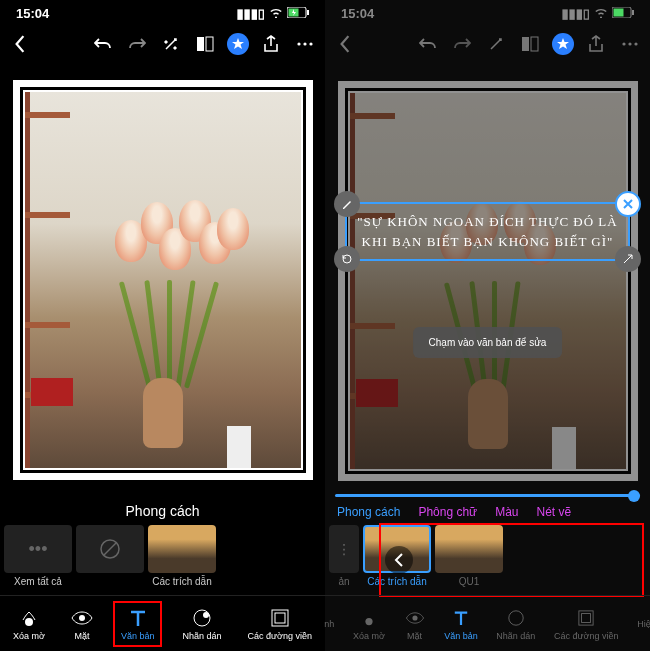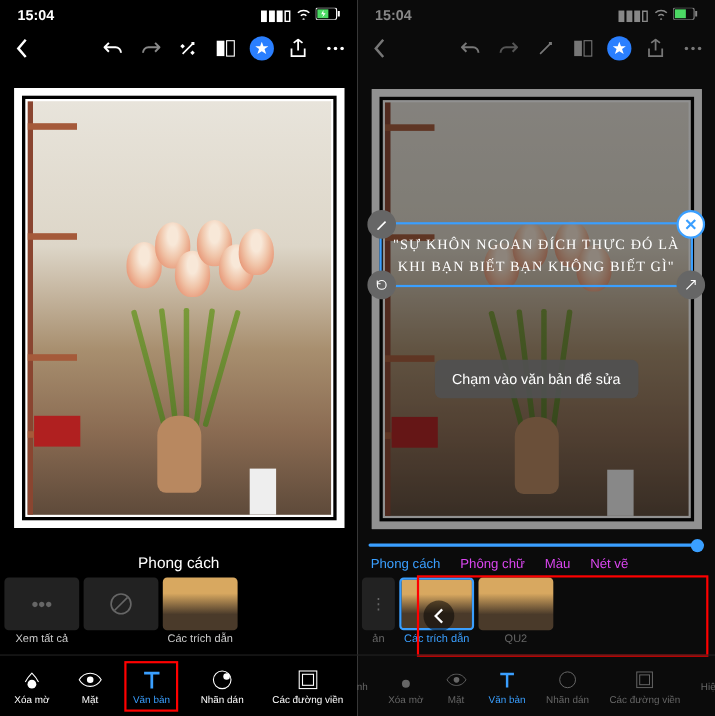--- a/index.html
+++ b/index.html
@@ -48,21 +48,21 @@
   .nav-item.active { color: #3a9fff; }
   .nav-icon { width: 22px; height: 22px; display: flex; align-items: center; justify-content: center; }
   .red-box-highlight { border: 2px solid #f00; }
   .text-overlay { position: absolute; left: 20px; right: 20px; top: 140px; border: 2px solid #3a9fff; padding: 8px; }
   .text-overlay-content { color: #fff; font-family: serif; font-size: 13px; text-align: center; line-height: 1.5; letter-spacing: 1px; }
   .overlay-handle { position: absolute; width: 26px; height: 26px; border-radius: 50%; background: #666; display: flex; align-items: center; justify-content: center; color: #fff; font-size: 12px; }
   .h-tl { top: -13px; left: -13px; }
   .h-tr { top: -13px; right: -13px; background: #fff; color: #3a9fff; border: 2px solid #3a9fff; }
   .h-bl { bottom: -13px; left: -13px; }
   .h-br { bottom: -13px; right: -13px; }
-  .tooltip { position: absolute; left: 50%; top: 265px; transform: translateX(-50%); background: rgba(80,80,80,0.92); color: #fff; padding: 10px 16px; border-radius: 6px; font-size: 13px; white-space: nowrap; z-index: 5; }
+  .tooltip { position: absolute; left: 50%; top: 265px; transform: translateX(-50%); background: rgba(80,80,80,0.92); color: #fff; padding: 10px 16px; border-radius: 6px; font-size: 10px; white-space: nowrap; z-index: 5; }
   .right .canvas-area .photo-frame { opacity: 0.55; }
   .tab-row { display: flex; gap: 18px; padding: 6px 12px; font-size: 12px; white-space: nowrap; overflow: hidden; }
   .tab { color: #d946ef; }
   .tab.active { color: #3a9fff; }
   .slider-track { position: absolute; bottom: 2px; left: 10px; right: 10px; height: 3px; background: #3a9fff; border-radius: 2px; }
   .slider-thumb { position: absolute; right: 10px; bottom: -3px; width: 12px; height: 12px; border-radius: 50%; background: #3a9fff; }
   .right .style-row { position: relative; }
   .style-thumb.selected { border: 2px solid #3a9fff; }
   .style-thumb.selected + .style-label { color: #3a9fff; }
   .back-chevron-overlay { position: absolute; left: 60px; top: 50%; transform: translateY(-50%); width: 28px; height: 28px; background: rgba(0,0,0,0.5); border-radius: 50%; display: flex; align-items: center; justify-content: center; color: #fff; z-index: 3; }
@@ -362,21 +362,21 @@
     <div class="style-item">
       <div class="style-thumb" style="width:30px;font-size:14px">⋮</div>
       <div class="style-label">ản</div>
     </div>
     <div class="style-item">
       <div class="style-thumb thumb-img2 selected"></div>
       <div class="style-label">Các trích dẫn</div>
     </div>
     <div class="style-item">
       <div class="style-thumb thumb-img2"></div>
-      <div class="style-label">QU2</div>
+      <div class="style-label">QU1</div>
     </div>
     <div class="back-chevron-overlay">
         <svg width="10" height="14" viewBox="0 0 10 14">
           <path d="M8 1L2 7l6 6" stroke="#fff" stroke-width="2" fill="none"></path>
         </svg>
       </div>
   </div>
   <div class="bottom-nav">
     <div class="nav-item" style="margin-left:-10px">
         <span>nh</span>

